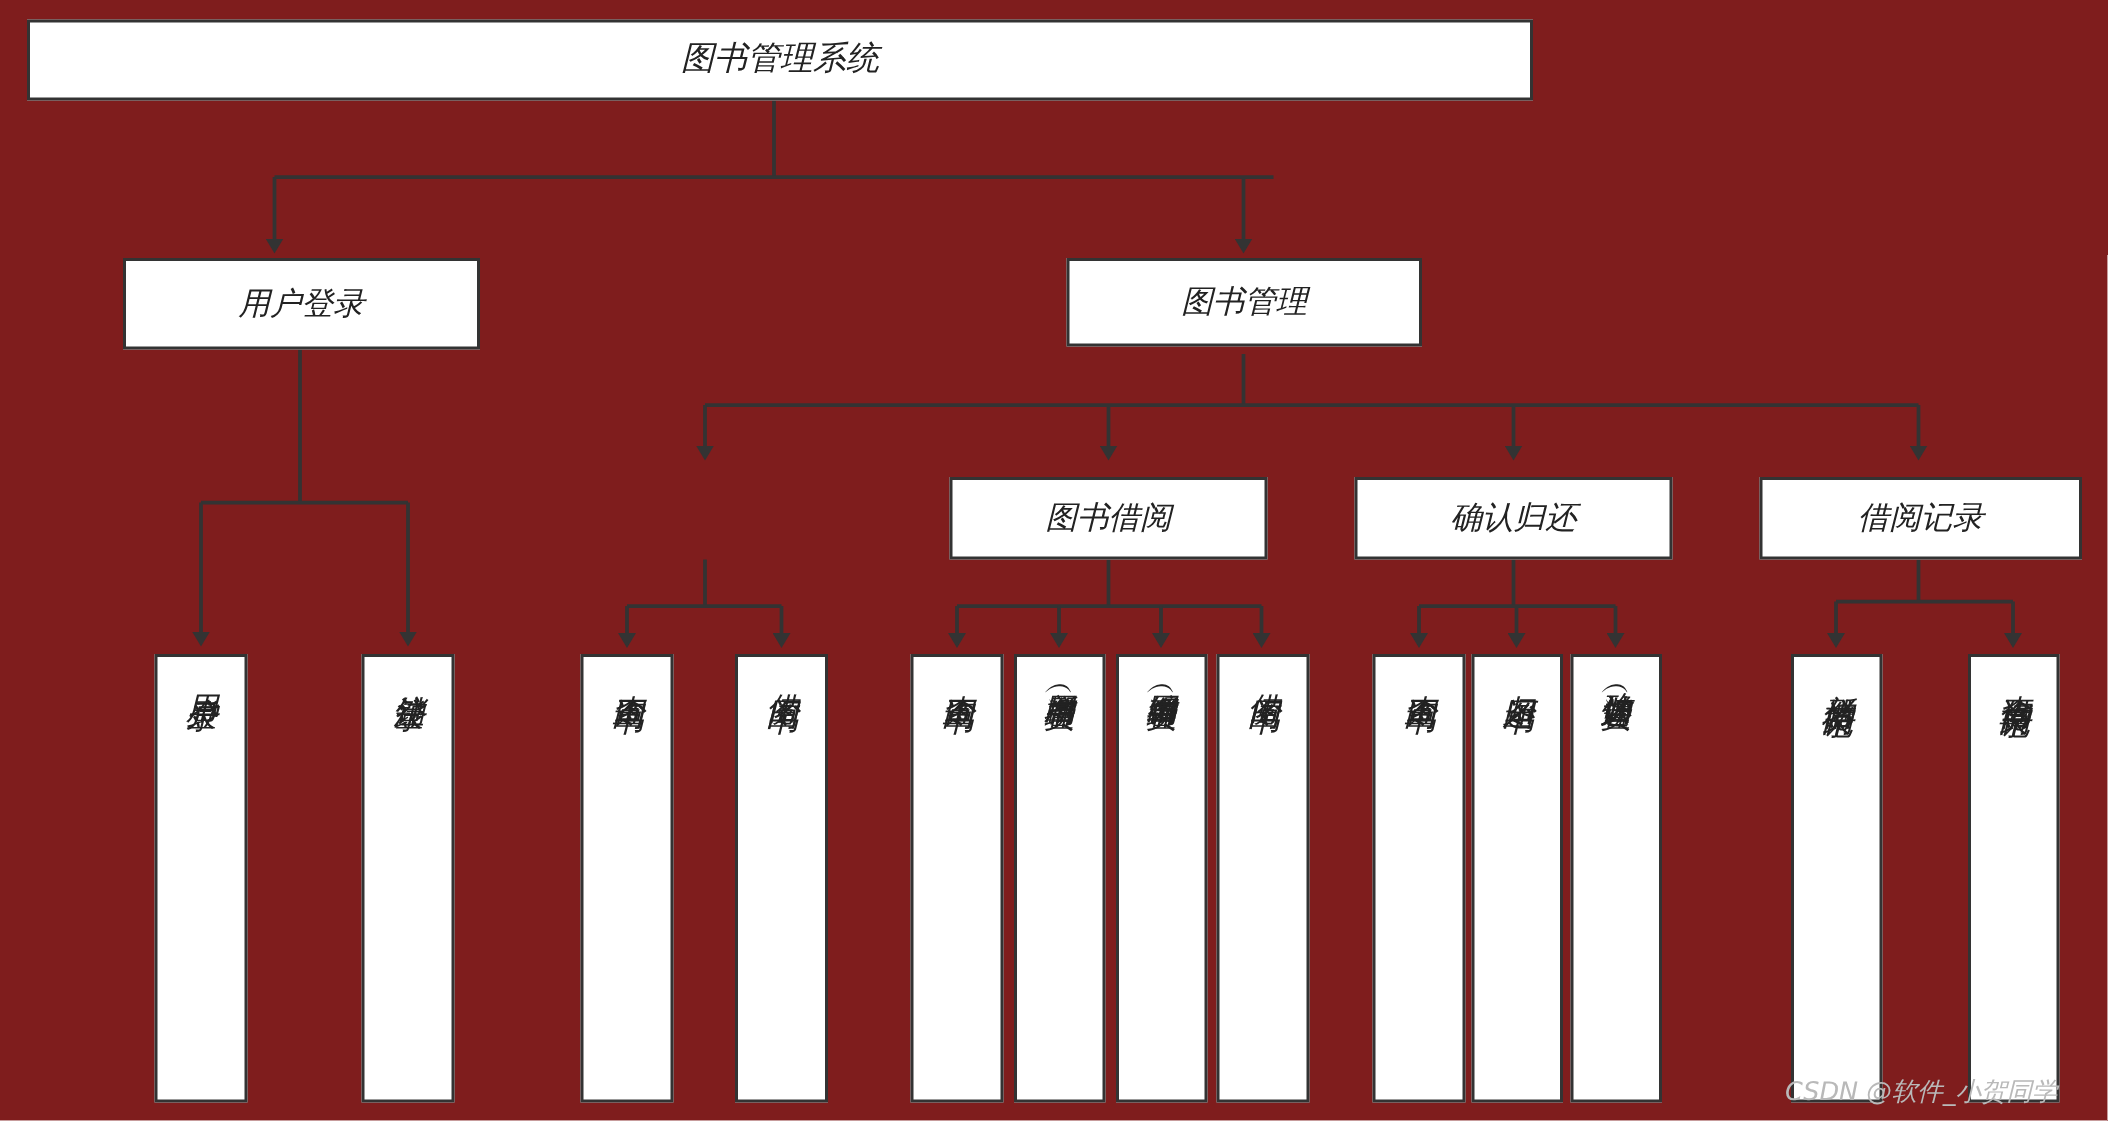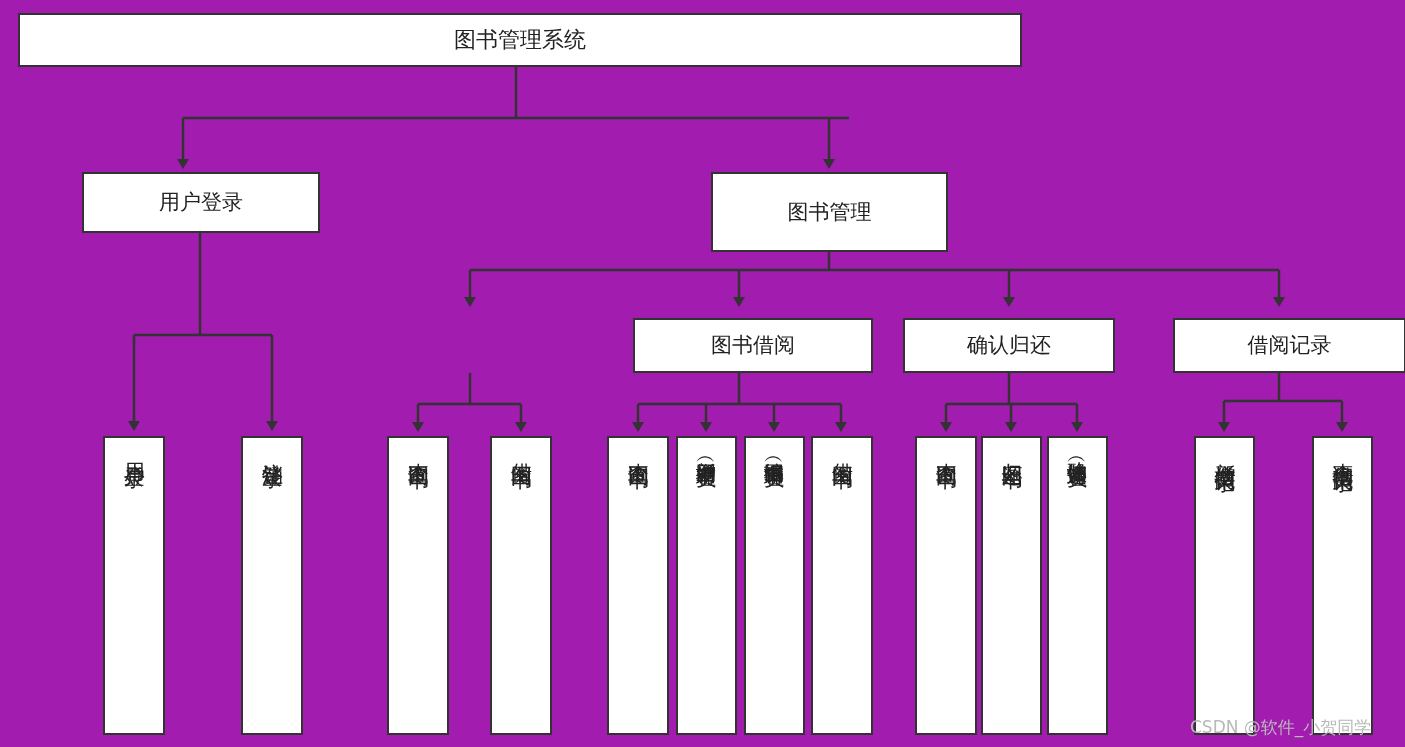--- a/index.html
+++ b/index.html
@@ -5,23 +5,24 @@
 <style>
   html, body {
     margin: 0;
     padding: 0;
     background: #ffffff;
   }
   #canvas {
     position: relative;
     width: 1405px;
     height: 747px;
-    background: #a21caf;
+    background: #7f1d1d;
     overflow: hidden;
     font-family: "DejaVu Sans", "Liberation Sans", sans-serif;
+    font-style: italic;
   }
   #edges {
     position: absolute;
     left: 0;
     top: 0;
     width: 1405px;
     height: 747px;
     pointer-events: none;
   }
   .node {
@@ -128,31 +129,31 @@
     </g>
   </svg>
 
   <div class="node horiz root" style="left:18px; top:13px; width:1004px; height:54px;">
     <span class="label">图书管理系统</span>
   </div>
 
   <div class="node horiz" style="left:82px; top:172px; width:238px; height:61px;">
     <span class="label">用户登录</span>
   </div>
-  <div class="node horiz" style="left:711px; top:172px; width:237px; height:80px;">
+  <div class="node horiz" style="left:711px; top:172px; width:237px; height:59px;">
     <span class="label">图书管理</span>
   </div>
 
-  <div class="node horiz" style="left:633px; top:318px; width:240px; height:55px;">
+  <div class="node horiz" style="left:633px; top:318px; width:212px; height:55px;">
     <span class="label">图书借阅</span>
   </div>
   <div class="node horiz" style="left:903px; top:318px; width:212px; height:55px;">
     <span class="label">确认归还</span>
   </div>
-  <div class="node horiz" style="left:1173px; top:318px; width:233px; height:55px;">
+  <div class="node horiz" style="left:1173px; top:318px; width:215px; height:55px;">
     <span class="label">借阅记录</span>
   </div>
 
   <div class="node vert" style="left:103px; top:436px; width:62px; height:299px;">
     <span class="label">用户登录</span>
   </div>
   <div class="node vert" style="left:241px; top:436px; width:62px; height:299px;">
     <span class="label">注销登录</span>
   </div>
 

